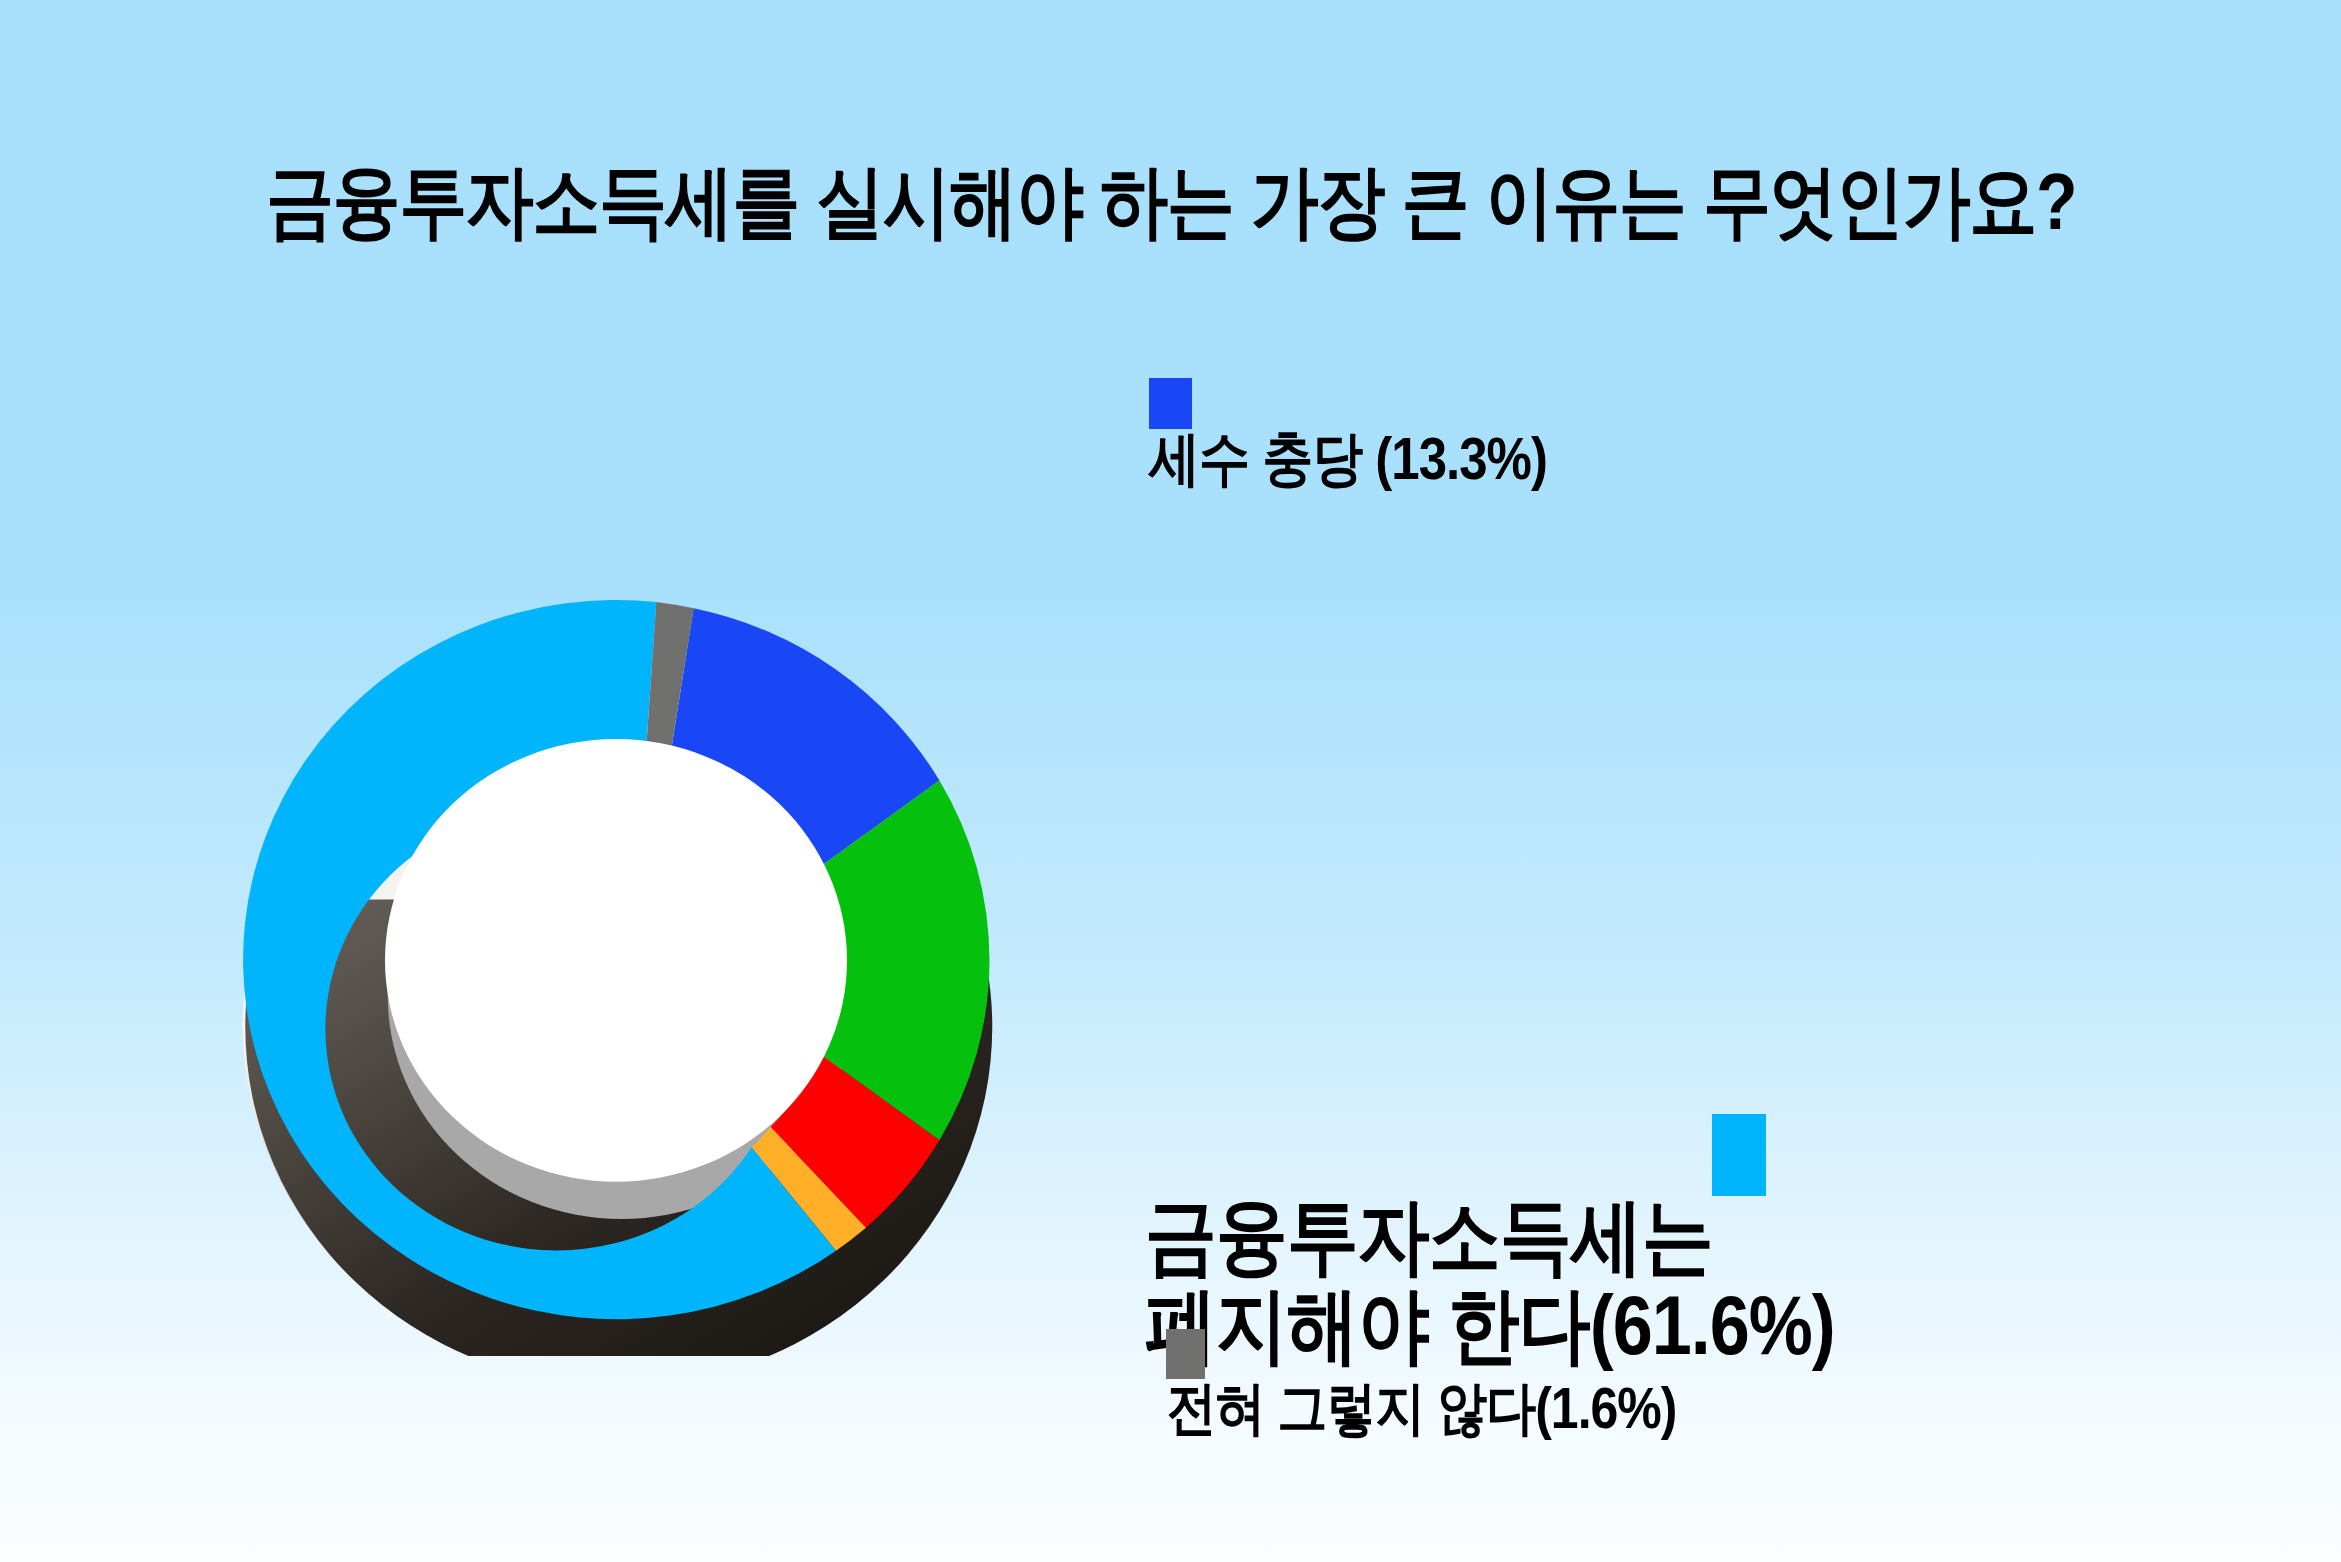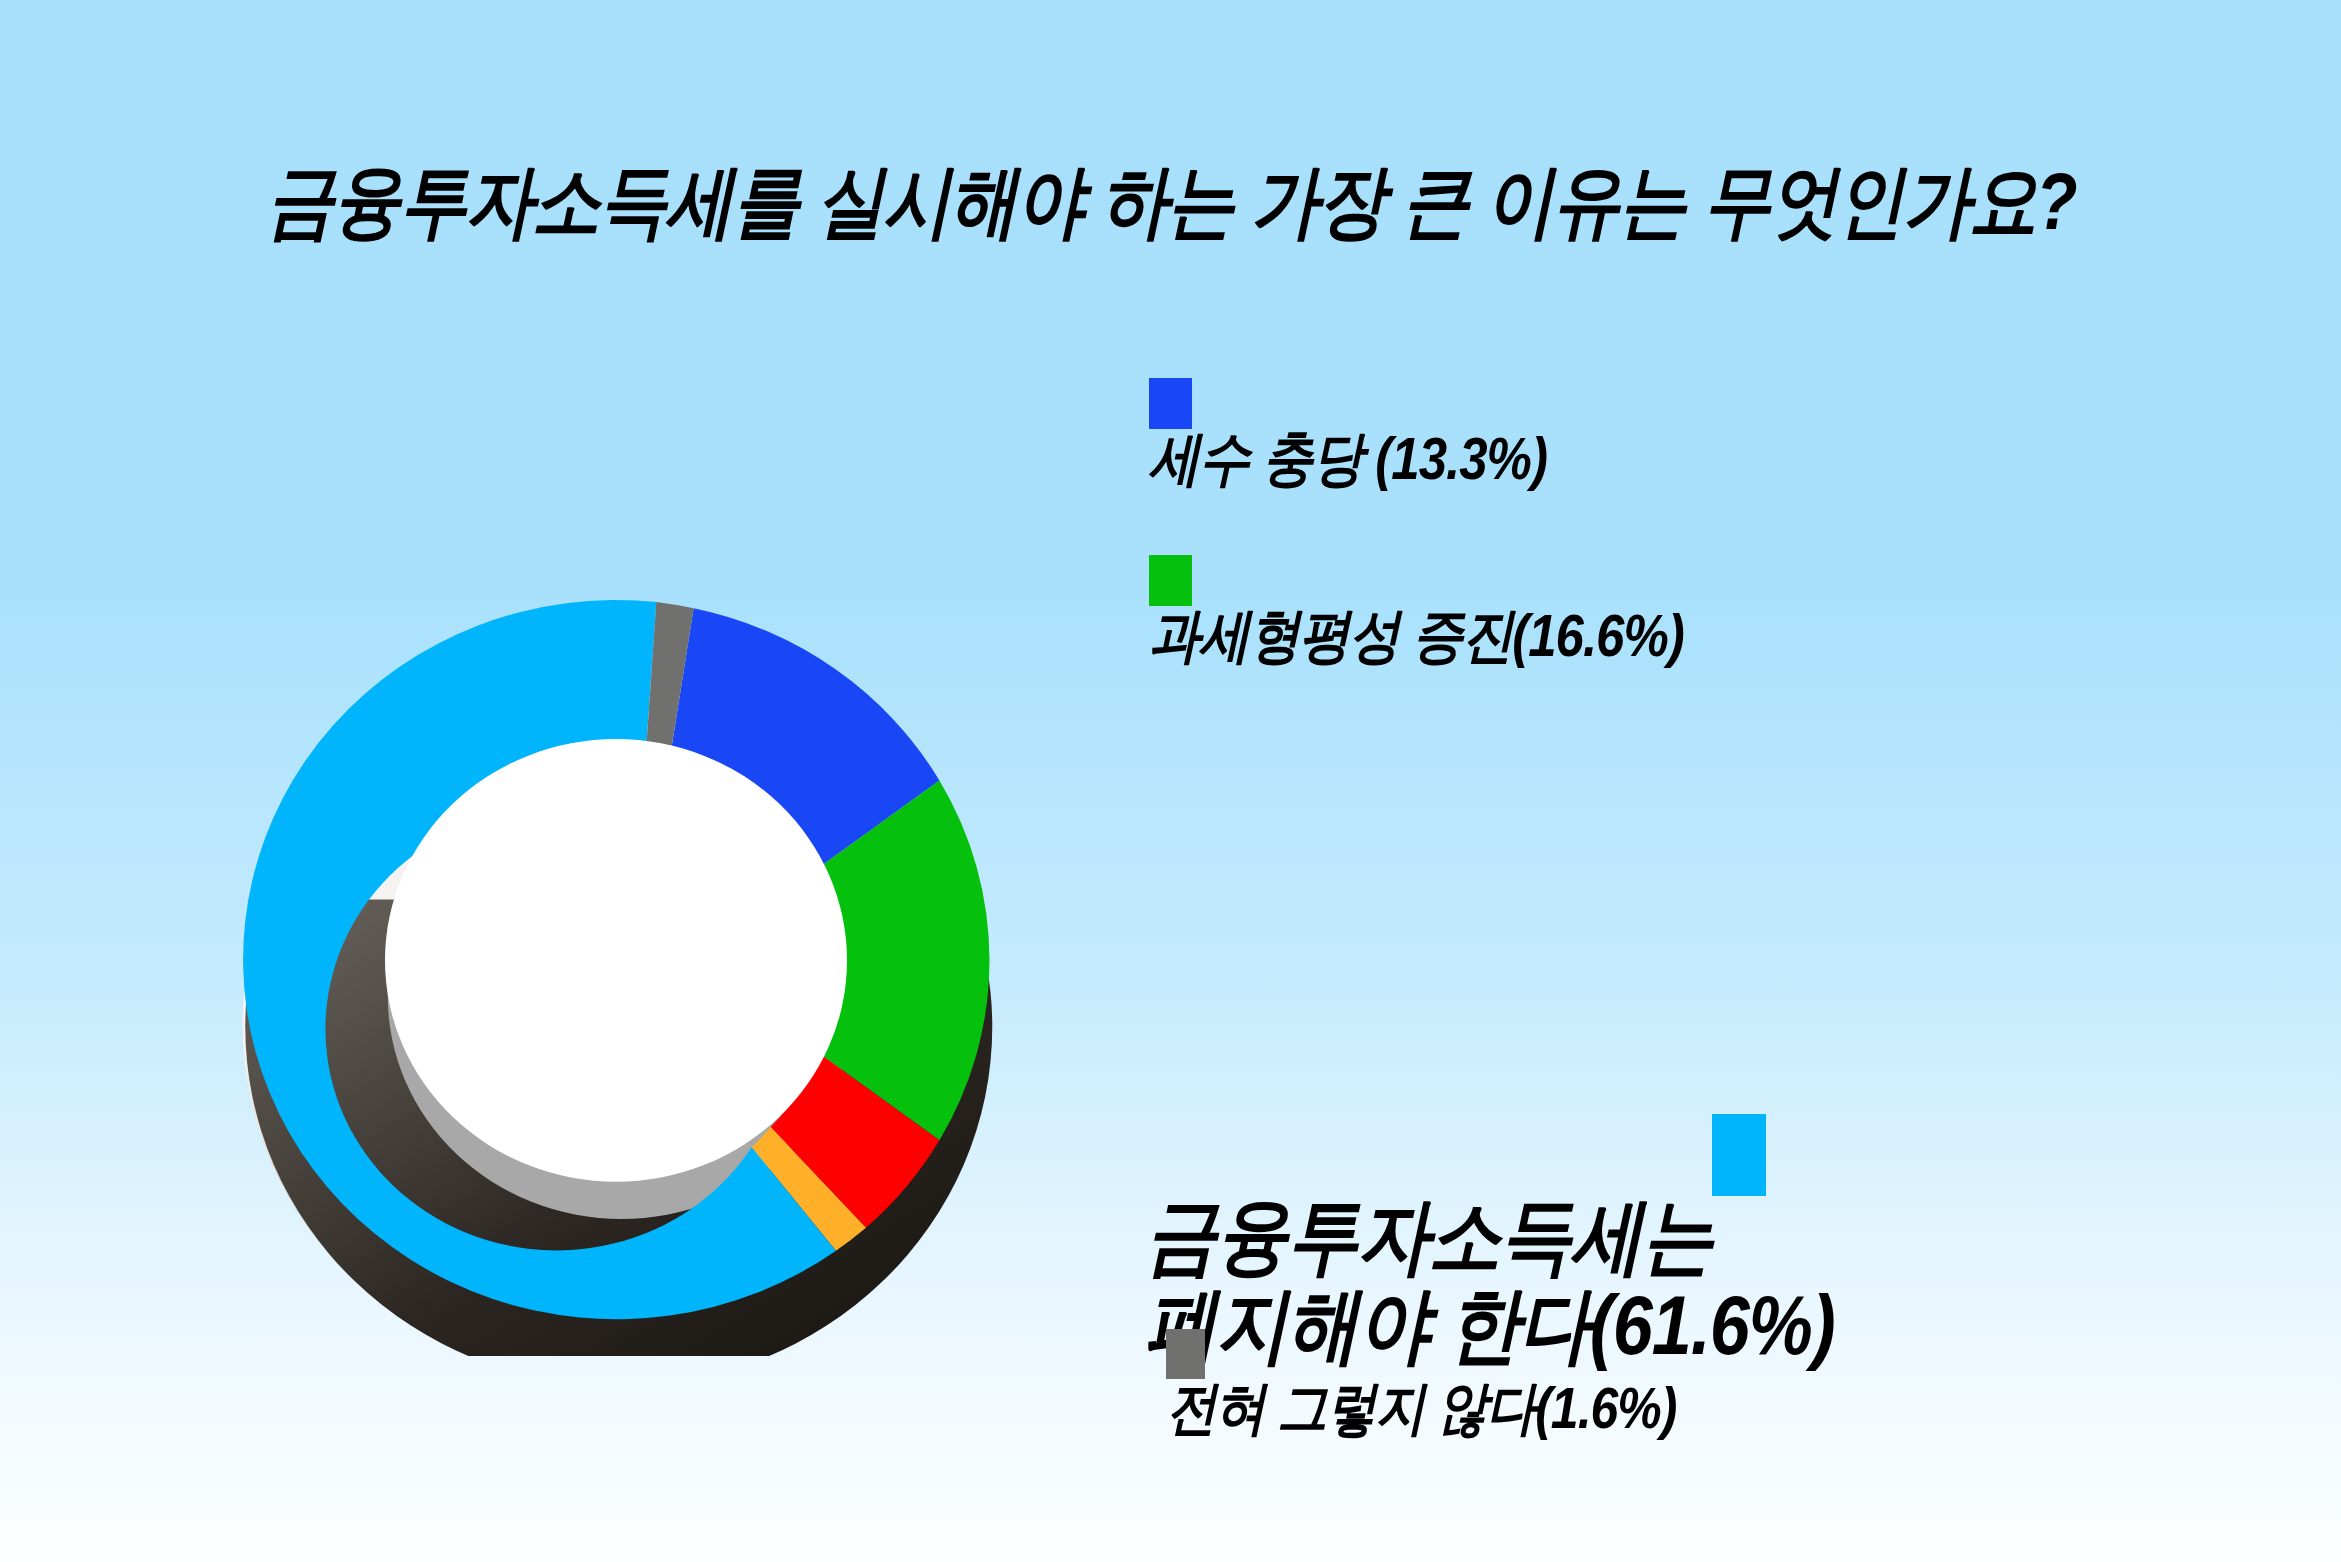--- a/index.html
+++ b/index.html
@@ -17,21 +17,20 @@
     width: 2342px;
     height: 1562px;
     background: linear-gradient(to bottom,
                  #a8e0fc 0%,
                  #a9e1fc 38%,
                  #c4eafd 62%,
                  #e4f5fe 80%,
                  #f4fbff 91%,
                  #fbfeff 100%);
     overflow: hidden;
-    font-style: italic;
   }
 
   
   #title {
     position: absolute;
     left: 0;
     top: 149px;
     width: 2342px;
     text-align: center;
     font-size: 68px;
@@ -211,26 +210,20 @@
 
   <div id="legend">
 
     <div class="legend-row" id="row-0">
       <span class="swatch"></span>
       <span class="legend-label">
         <span class="l1">세수 충당 (13.3%)</span>
       </span>
     </div>
 
-    <div class="legend-row" id="row-1">
-      <span class="swatch"></span>
-      <span class="legend-label">
-        <span class="l1">과세형평성 증진(16.6%)</span>
-      </span>
-    </div>
 
 
 
     <div class="legend-row" id="row-4">
       <span class="swatch"></span>
       <span class="legend-label">
         <span class="l1">금융투자소득세는</span>
         <span class="l2">폐지해야 한다(61.6%)</span>
       </span>
     </div>

